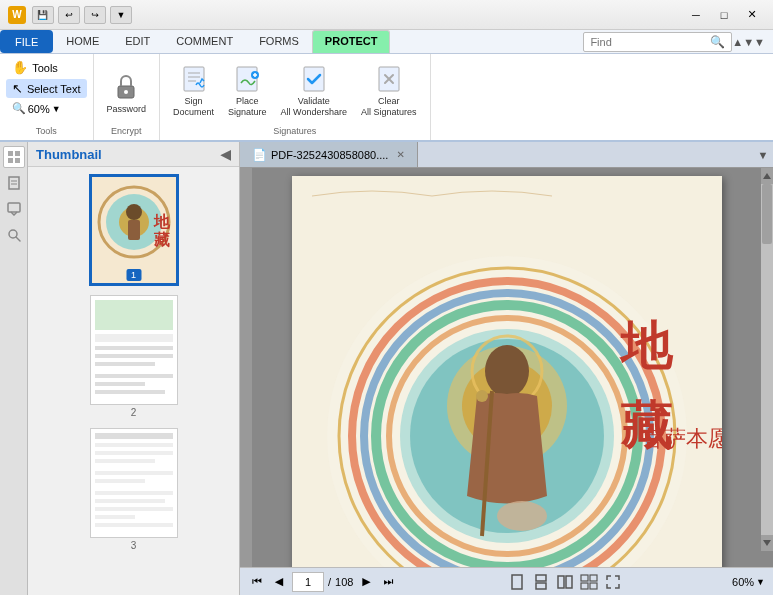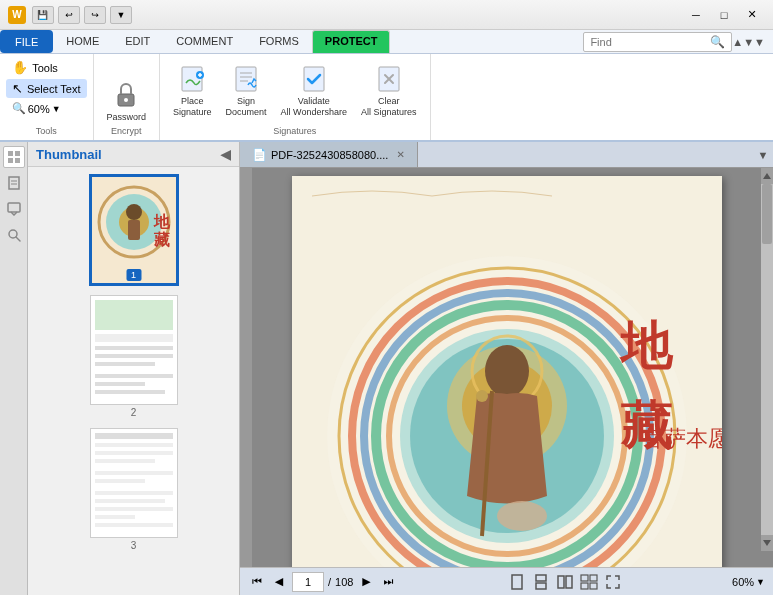--- a/index.html
+++ b/index.html
@@ -8,21 +8,21 @@
     
     .titlebar { height: 30px; background: linear-gradient(to bottom, #f5f5f5, #e8e8e8); display: flex; align-items: center; justify-content: space-between; padding: 0 8px; border-bottom: 1px solid #ccc; }
     .titlebar-left { display: flex; align-items: center; gap: 6px; }
     .titlebar-logo { width: 18px; height: 18px; background: #e8a000; border-radius: 3px; display: flex; align-items: center; justify-content: center; color: white; font-size: 10px; font-weight: bold; }
     .titlebar-btns { display: flex; gap: 4px; }
     .titlebar-btn { width: 22px; height: 18px; background: #e0e0e0; border: 1px solid #bbb; border-radius: 2px; display: flex; align-items: center; justify-content: center; font-size: 9px; cursor: pointer; }
     .titlebar-title { flex: 1; text-align: center; font-size: 12px; color: #333; }
     .titlebar-winbtns { display: flex; gap: 2px; }
     .win-btn { width: 26px; height: 18px; display: flex; align-items: center; justify-content: center; font-size: 11px; cursor: pointer; border-radius: 2px; }
     .ribbon-tab { padding: 4px 12px; font-size: 11px; cursor: pointer; border: 1px solid transparent; border-bottom: none; border-radius: 3px 3px 0 0; color: #333; }
-    .ribbon-tab.active { background: #22c55e; border-color: #ccc; color: #000; font-weight: bold; }
+    .ribbon-tab.active { background: #86efac; border-color: #ccc; color: #000; font-weight: bold; }
     .ribbon-tab.file { background: #1565c0; color: white; padding: 5px 14px; border-radius: 4px; }
     .ribbon-item { display: flex; flex-direction: column; align-items: center; cursor: pointer; padding: 3px 5px; border-radius: 3px; min-width: 42px; }
     .ribbon-icon { width: 32px; height: 32px; display: flex; align-items: center; justify-content: center; font-size: 20px; }
     .ribbon-label { font-size: 9px; text-align: center; line-height: 1.2; color: #333; margin-top: 1px; }
     .tool-btn { display: flex; align-items: center; gap: 4px; padding: 2px 6px; cursor: pointer; border-radius: 3px; width: 100%; }
     .tool-btn.selected { background: #cce0ff; }
     .zoom-btn { display: flex; align-items: center; gap: 2px; padding: 2px 6px; cursor: pointer; font-size: 11px; }
     .search-input { border: none; outline: none; font-size: 11px; width: 120px; }
 
     
@@ -82,65 +82,65 @@
       <div class="zoom-btn">
         <span style="font-size:11px;">🔍</span>
         <span style="font-size:11px;">60%</span>
         <span style="font-size:9px;">▼</span>
       </div>
     </div>
     <div style="font-size:9px;color:#666;text-align:center;">Tools</div>
   </div>
 
   <div style="display:flex;flex-direction:column;align-items:center;border-right:1px solid #ddd;padding:4px 8px;">
-    <div style="flex:1;display:flex;align-items:flex-end;padding-top:2px;">
+    <div style="flex:1;display:flex;align-items:center;padding-top:2px;">
       <div class="ribbon-item">
         <div class="ribbon-icon">
           <svg width="30" height="30" viewBox="0 0 30 30">
             <rect x="7" y="14" width="16" height="12" rx="2" fill="#888" stroke="#666" stroke-width="1"></rect>
             <path d="M10 14v-5a5 5 0 0110 0v5" fill="none" stroke="#888" stroke-width="2"></path>
             <circle cx="15" cy="20" r="2" fill="white"></circle>
           </svg>
         </div>
         <div class="ribbon-label">Password</div>
       </div>
     </div>
     <div style="font-size:9px;color:#666;text-align:center;">Encrypt</div>
   </div>
 
   <div style="display:flex;flex-direction:column;align-items:center;border-right:1px solid #ddd;padding:4px 8px;">
     <div style="flex:1;display:flex;gap:4px;align-items:flex-start;padding-top:2px;">
-
-      <div class="ribbon-item">
-        <div class="ribbon-icon">
-          <svg width="32" height="32" viewBox="0 0 32 32">
-            <rect x="6" y="4" width="20" height="24" rx="1" fill="#e8f0fe" stroke="#aaa" stroke-width="1"></rect>
-            <path d="M10 20 Q14 14 18 20 Q20 24 24 18" fill="none" stroke="#4CAF50" stroke-width="1.5"></path>
-            <circle cx="24" cy="12" r="4" fill="#2196F3"></circle>
-            <line x1="24" y1="10" x2="24" y2="14" stroke="white" stroke-width="1.5"></line>
-            <line x1="22" y1="12" x2="26" y2="12" stroke="white" stroke-width="1.5"></line>
-          </svg>
-        </div>
-        <div class="ribbon-label" style="white-space:pre;">Place
-Signature</div>
-      </div>
 
       <div class="ribbon-item">
         <div class="ribbon-icon">
           <svg width="32" height="32" viewBox="0 0 32 32">
             <rect x="6" y="4" width="20" height="24" rx="1" fill="#e8f0fe" stroke="#aaa" stroke-width="1"></rect>
             <line x1="10" y1="10" x2="22" y2="10" stroke="#aaa" stroke-width="1"></line>
             <line x1="10" y1="14" x2="22" y2="14" stroke="#aaa" stroke-width="1"></line>
             <line x1="10" y1="18" x2="18" y2="18" stroke="#aaa" stroke-width="1"></line>
             <path d="M18 22 Q20 18 22 22 Q24 26 26 22" fill="none" stroke="#2196F3" stroke-width="1.5"></path>
             <path d="M22 20 L24 16 L26 18" fill="none" stroke="#2196F3" stroke-width="1.5"></path>
           </svg>
         </div>
         <div class="ribbon-label" style="white-space:pre;">Sign
 Document</div>
+      </div>
+
+      <div class="ribbon-item">
+        <div class="ribbon-icon">
+          <svg width="32" height="32" viewBox="0 0 32 32">
+            <rect x="6" y="4" width="20" height="24" rx="1" fill="#e8f0fe" stroke="#aaa" stroke-width="1"></rect>
+            <path d="M10 20 Q14 14 18 20 Q20 24 24 18" fill="none" stroke="#4CAF50" stroke-width="1.5"></path>
+            <circle cx="24" cy="12" r="4" fill="#2196F3"></circle>
+            <line x1="24" y1="10" x2="24" y2="14" stroke="white" stroke-width="1.5"></line>
+            <line x1="22" y1="12" x2="26" y2="12" stroke="white" stroke-width="1.5"></line>
+          </svg>
+        </div>
+        <div class="ribbon-label" style="white-space:pre;">Place
+Signature</div>
       </div>
 
       <div class="ribbon-item">
         <div class="ribbon-icon">
           <svg width="32" height="32" viewBox="0 0 32 32">
             <rect x="6" y="4" width="20" height="24" rx="1" fill="#e8f0fe" stroke="#aaa" stroke-width="1"></rect>
             <path d="M10 16 L14 20 L22 12" fill="none" stroke="#2196F3" stroke-width="2.5" stroke-linecap="round" stroke-linejoin="round"></path>
           </svg>
         </div>
         <div class="ribbon-label" style="white-space:pre;">Validate

